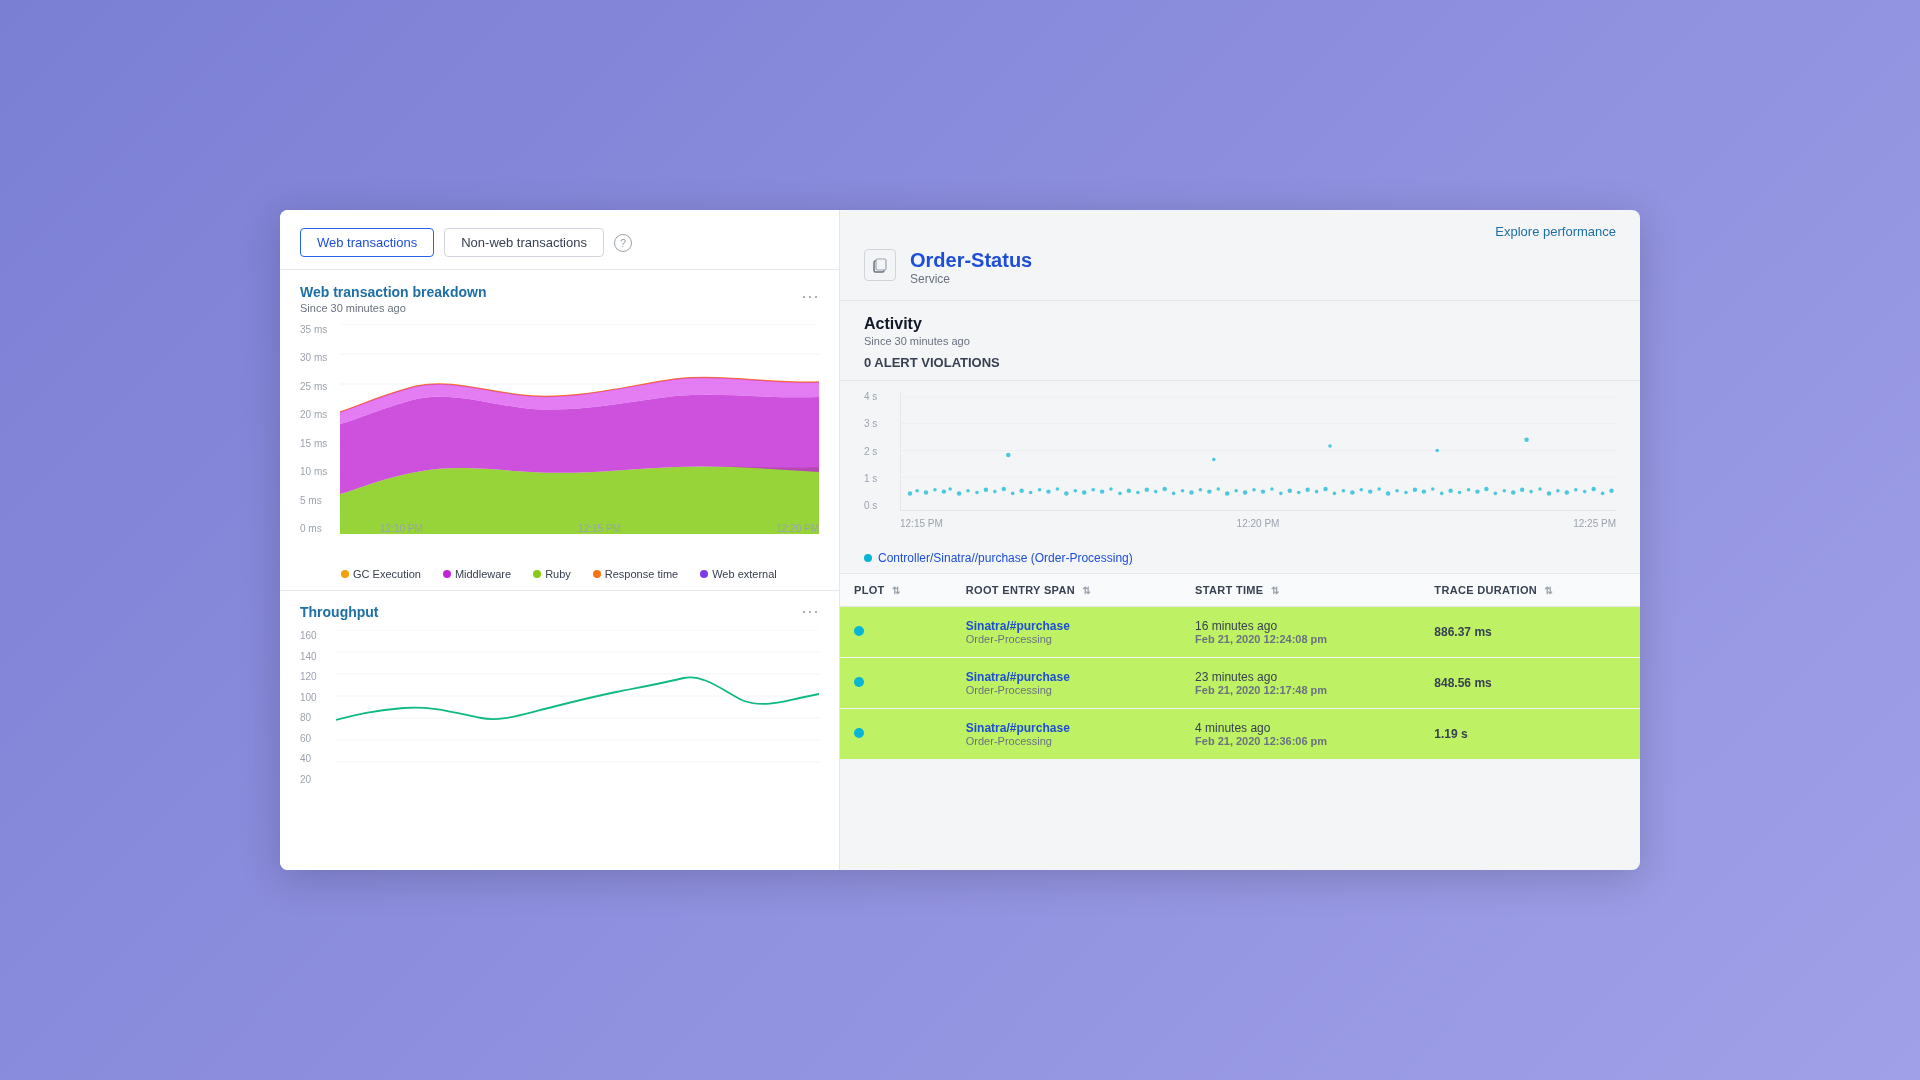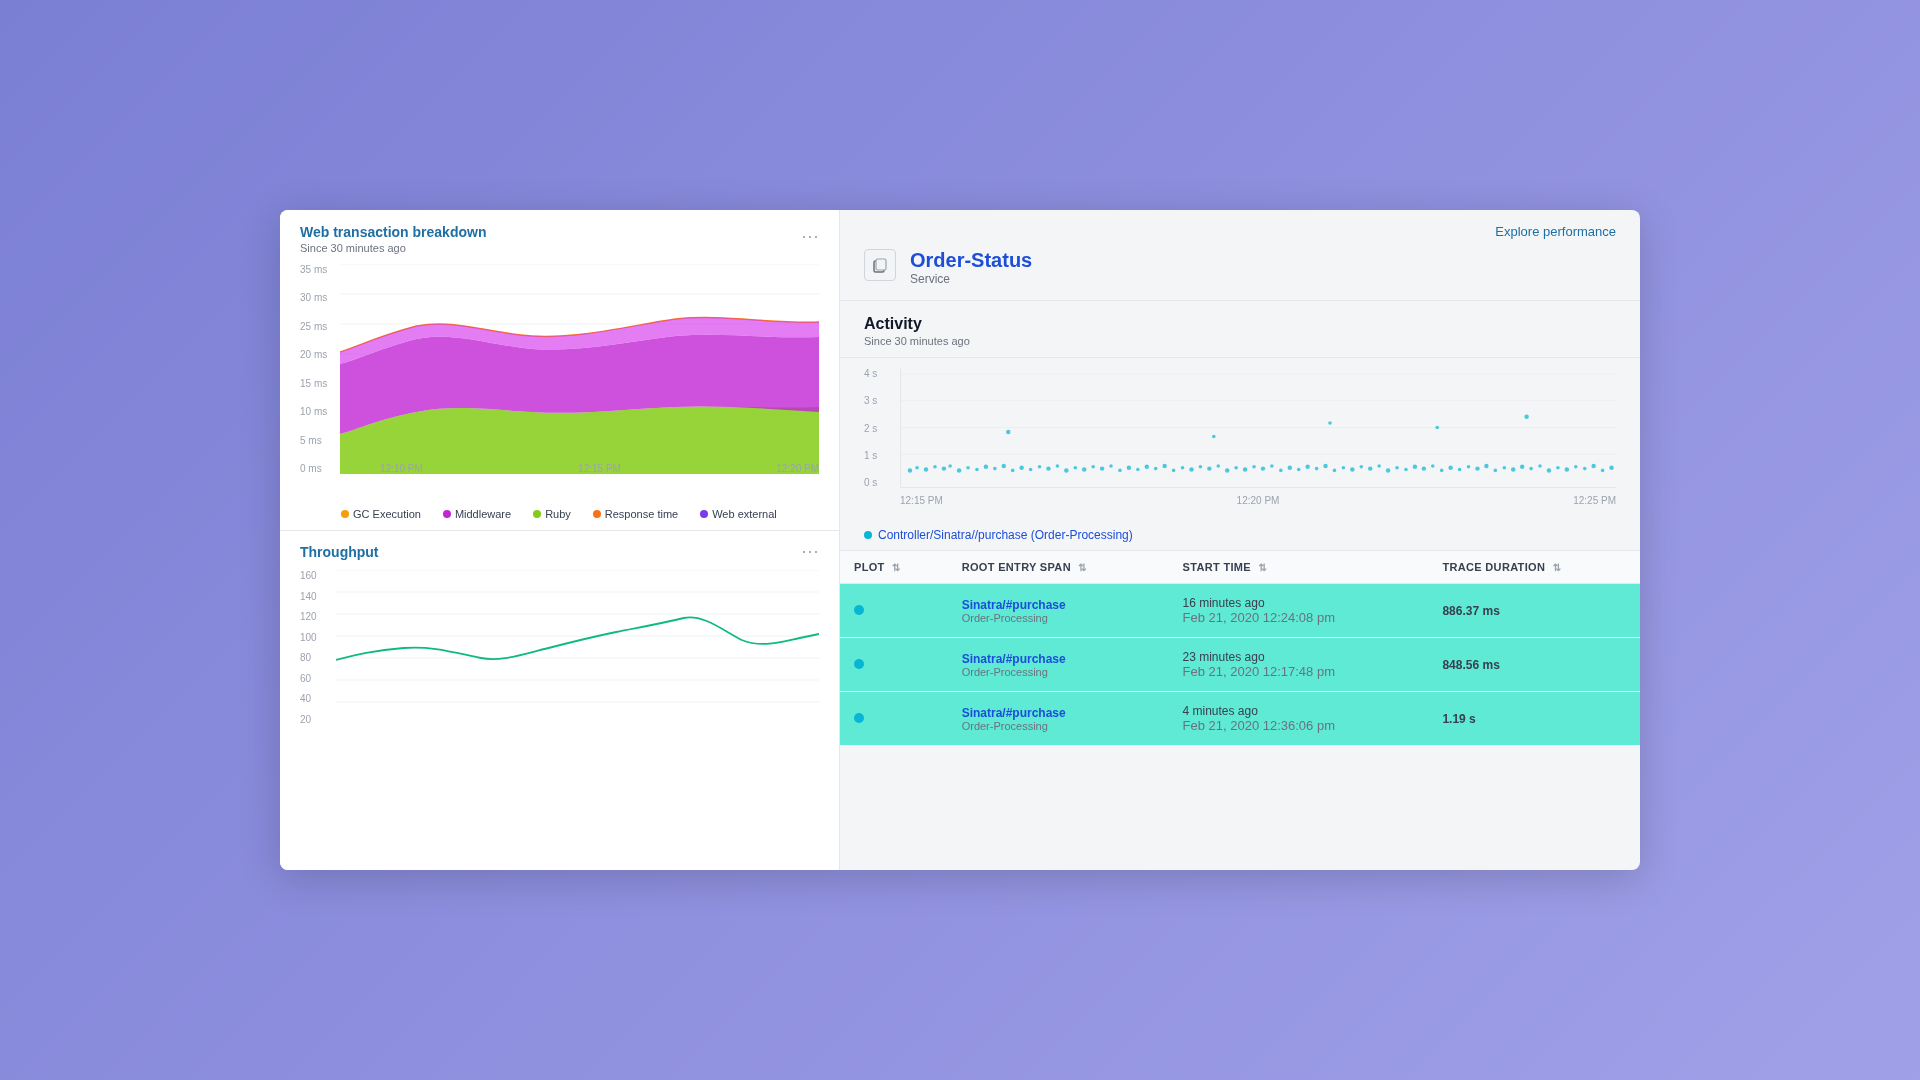--- a/index.html
+++ b/index.html
@@ -305,21 +305,21 @@
       white-space: nowrap;
     }
     .traces-table th .sort-icon {
       display: inline-block;
       margin-left: 4px;
       color: #9ca3af;
       font-size: 10px;
     }
     .traces-table tbody tr {
       border-bottom: 1px solid #f3f4f6;
-      background: #5eead4;
+      background: #bef264;
     }
     .traces-table td {
       padding: 12px 14px;
       color: #374151;
     }
     .plot-dot {
       width: 10px;
       height: 10px;
       border-radius: 50%;
       background: #06b6d4;
@@ -332,40 +332,46 @@
     }
     .span-sub {
       font-size: 11px;
       color: #6b7280;
     }
     .start-time-main {
       font-size: 12px;
       color: #374151;
     }
     .start-time-sub {
-      font-size: 13px;
+      font-size: 11px;
       color: #6b7280;
+      font-weight: bold;
     }
     .trace-duration {
       font-weight: 600;
       color: #374151;
       font-size: 12px;
     }
     svg.area-chart {
       width: 100%;
       height: 100%;
     }
   </style>
 </head>
 <body>
 
 <div class="main-container">
 
   <div class="left-panel">
 
+    <div class="tabs-row">
+      <button class="tab-btn active">Web transactions</button>
+      <button class="tab-btn">Non-web transactions</button>
+      <div class="help-icon">?</div>
+    </div>
 
     <div class="chart-section">
       <div style="display:flex;justify-content:space-between;align-items:flex-start;">
         <div>
           <div class="chart-title">Web transaction breakdown</div>
           <div class="chart-subtitle">Since 30 minutes ago</div>
         </div>
         <div style="color:#9ca3af;font-size:18px;cursor:pointer;margin-top:2px;">···</div>
       </div>
       <div class="area-chart-wrapper">
@@ -477,20 +483,21 @@
       </div>
       <div>
         <div class="service-name">Order-Status</div>
         <div class="service-label">Service</div>
       </div>
     </div>
 
     <div class="activity-section">
       <div class="activity-title">Activity</div>
       <div class="activity-sub">Since 30 minutes ago</div>
+      <div class="alert-violations">0 ALERT VIOLATIONS</div>
     </div>
 
     <div class="traces-section">
 
 
       <div style="position:relative;margin:0 24px 30px 60px;height:120px;">
         <div class="scatter-y-labels">
           <span>4 s</span>
           <span>3 s</span>
           <span>2 s</span>

